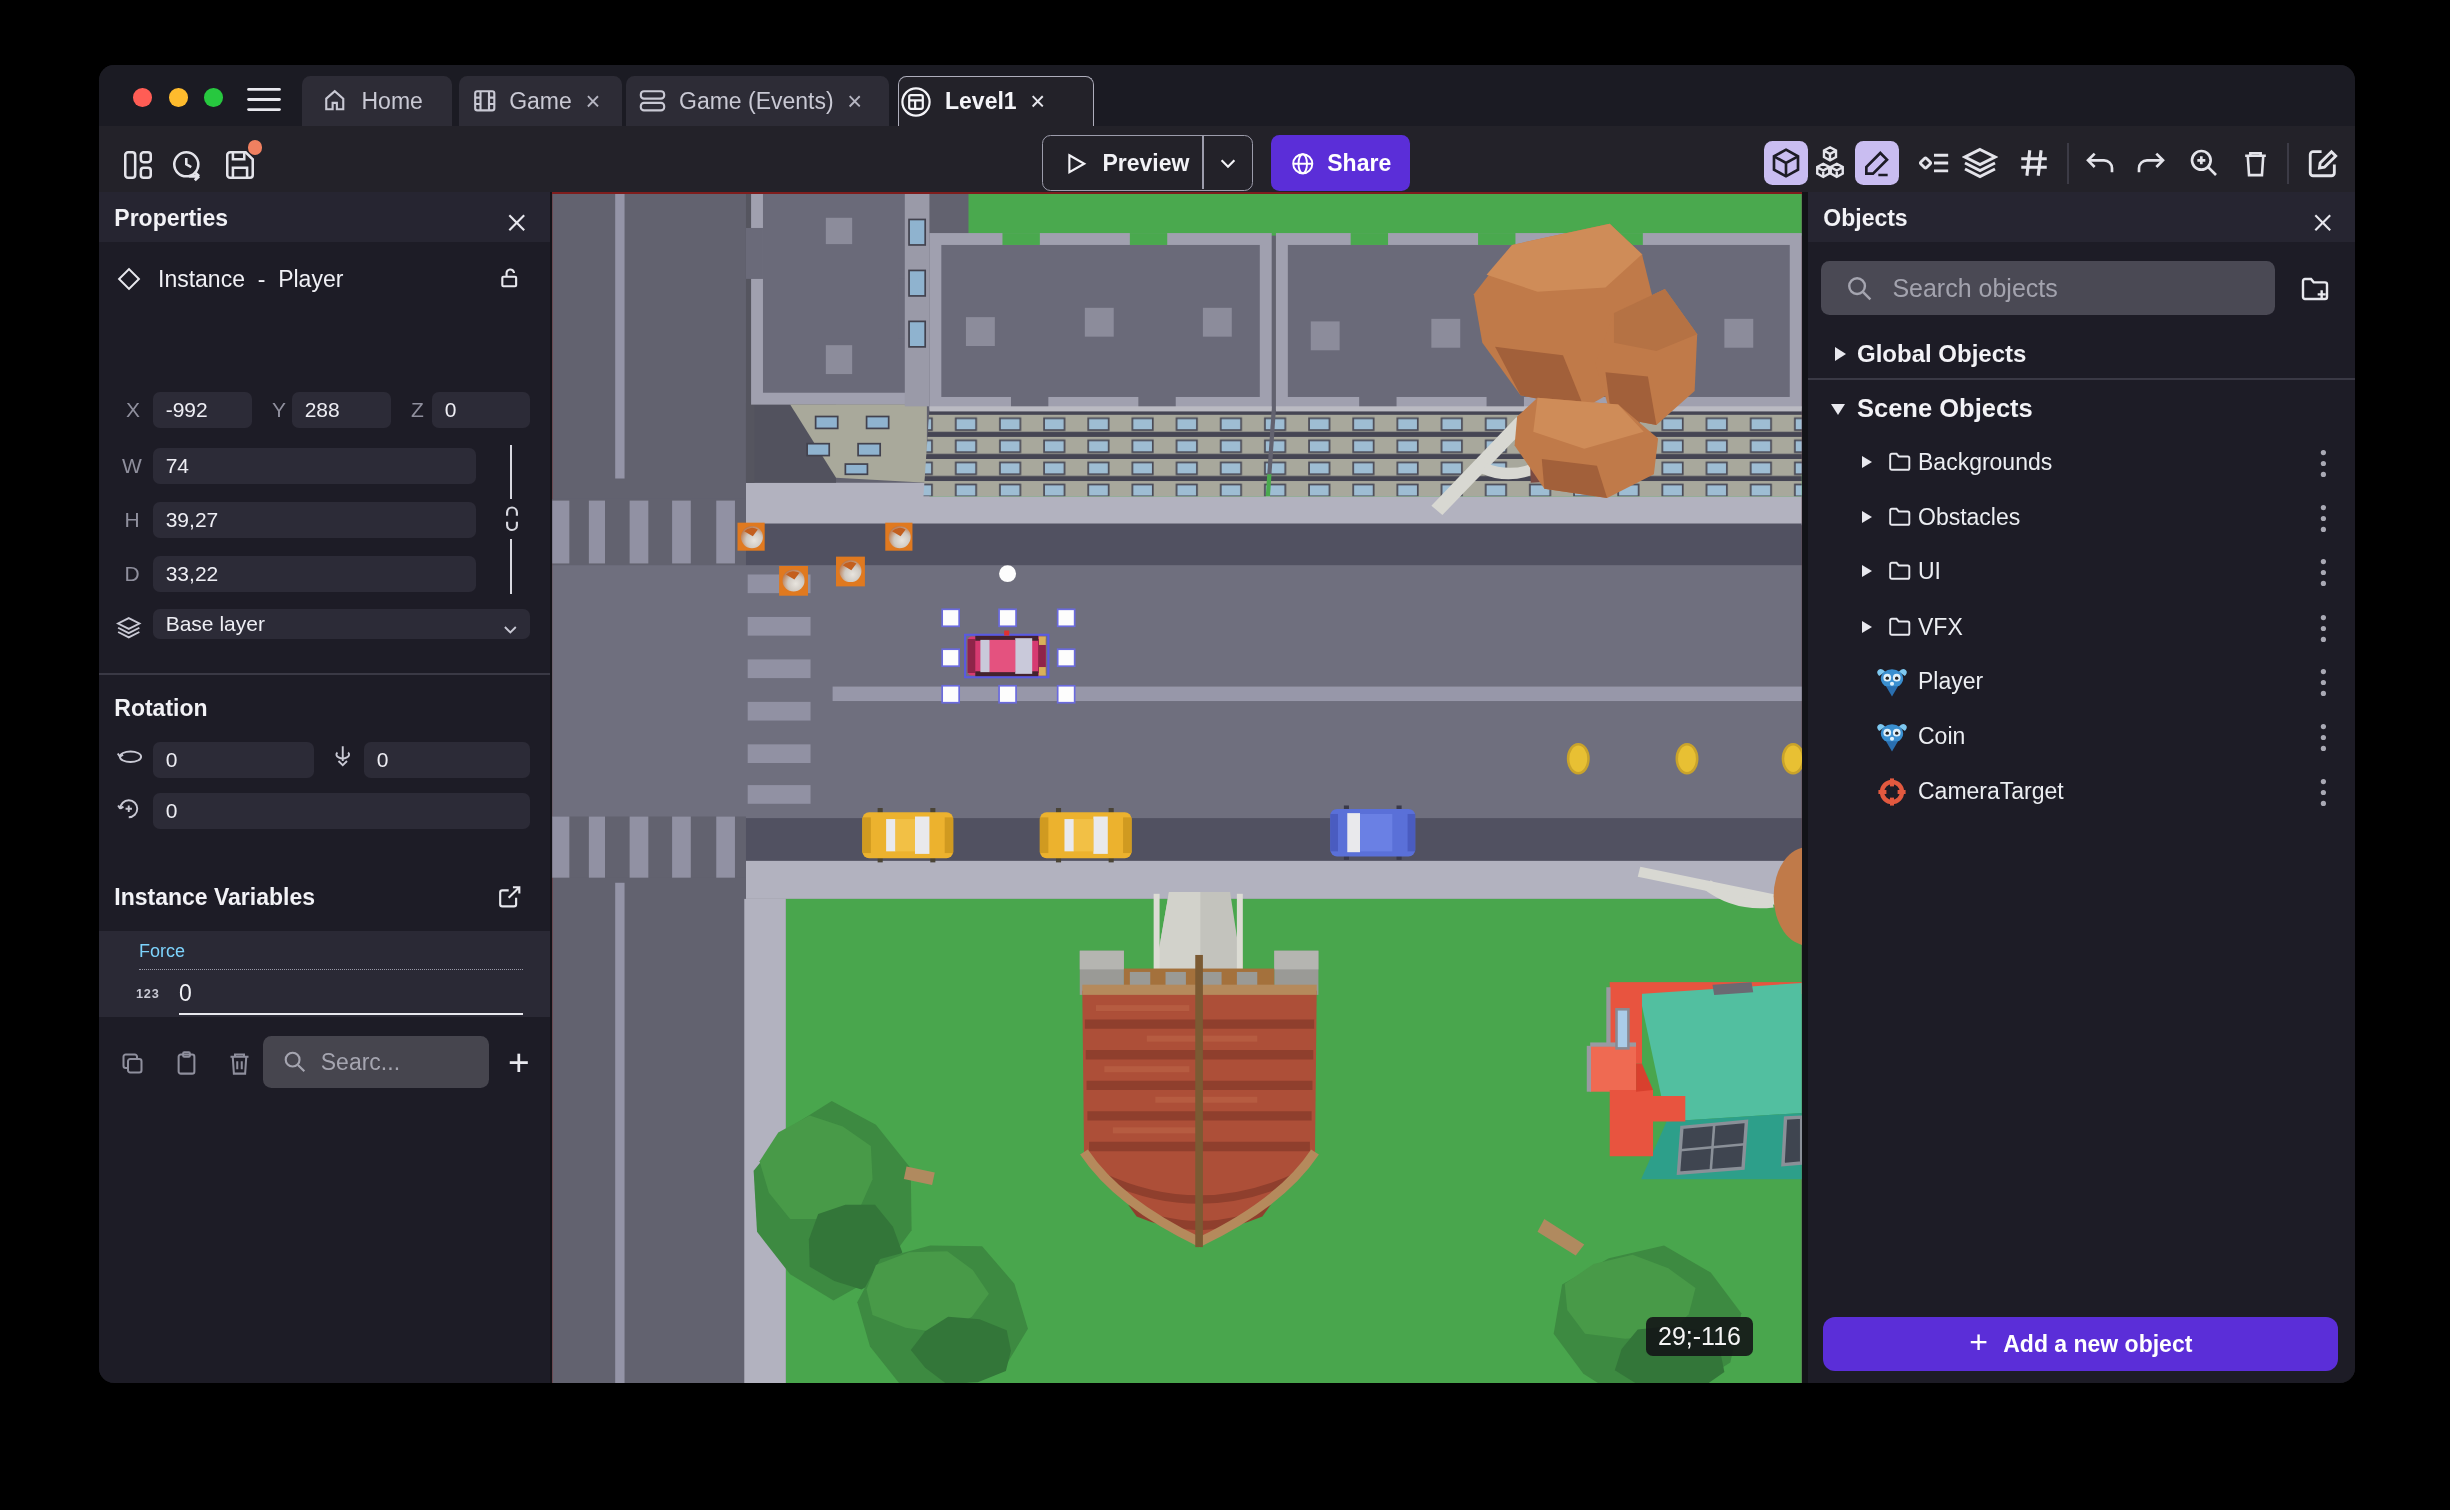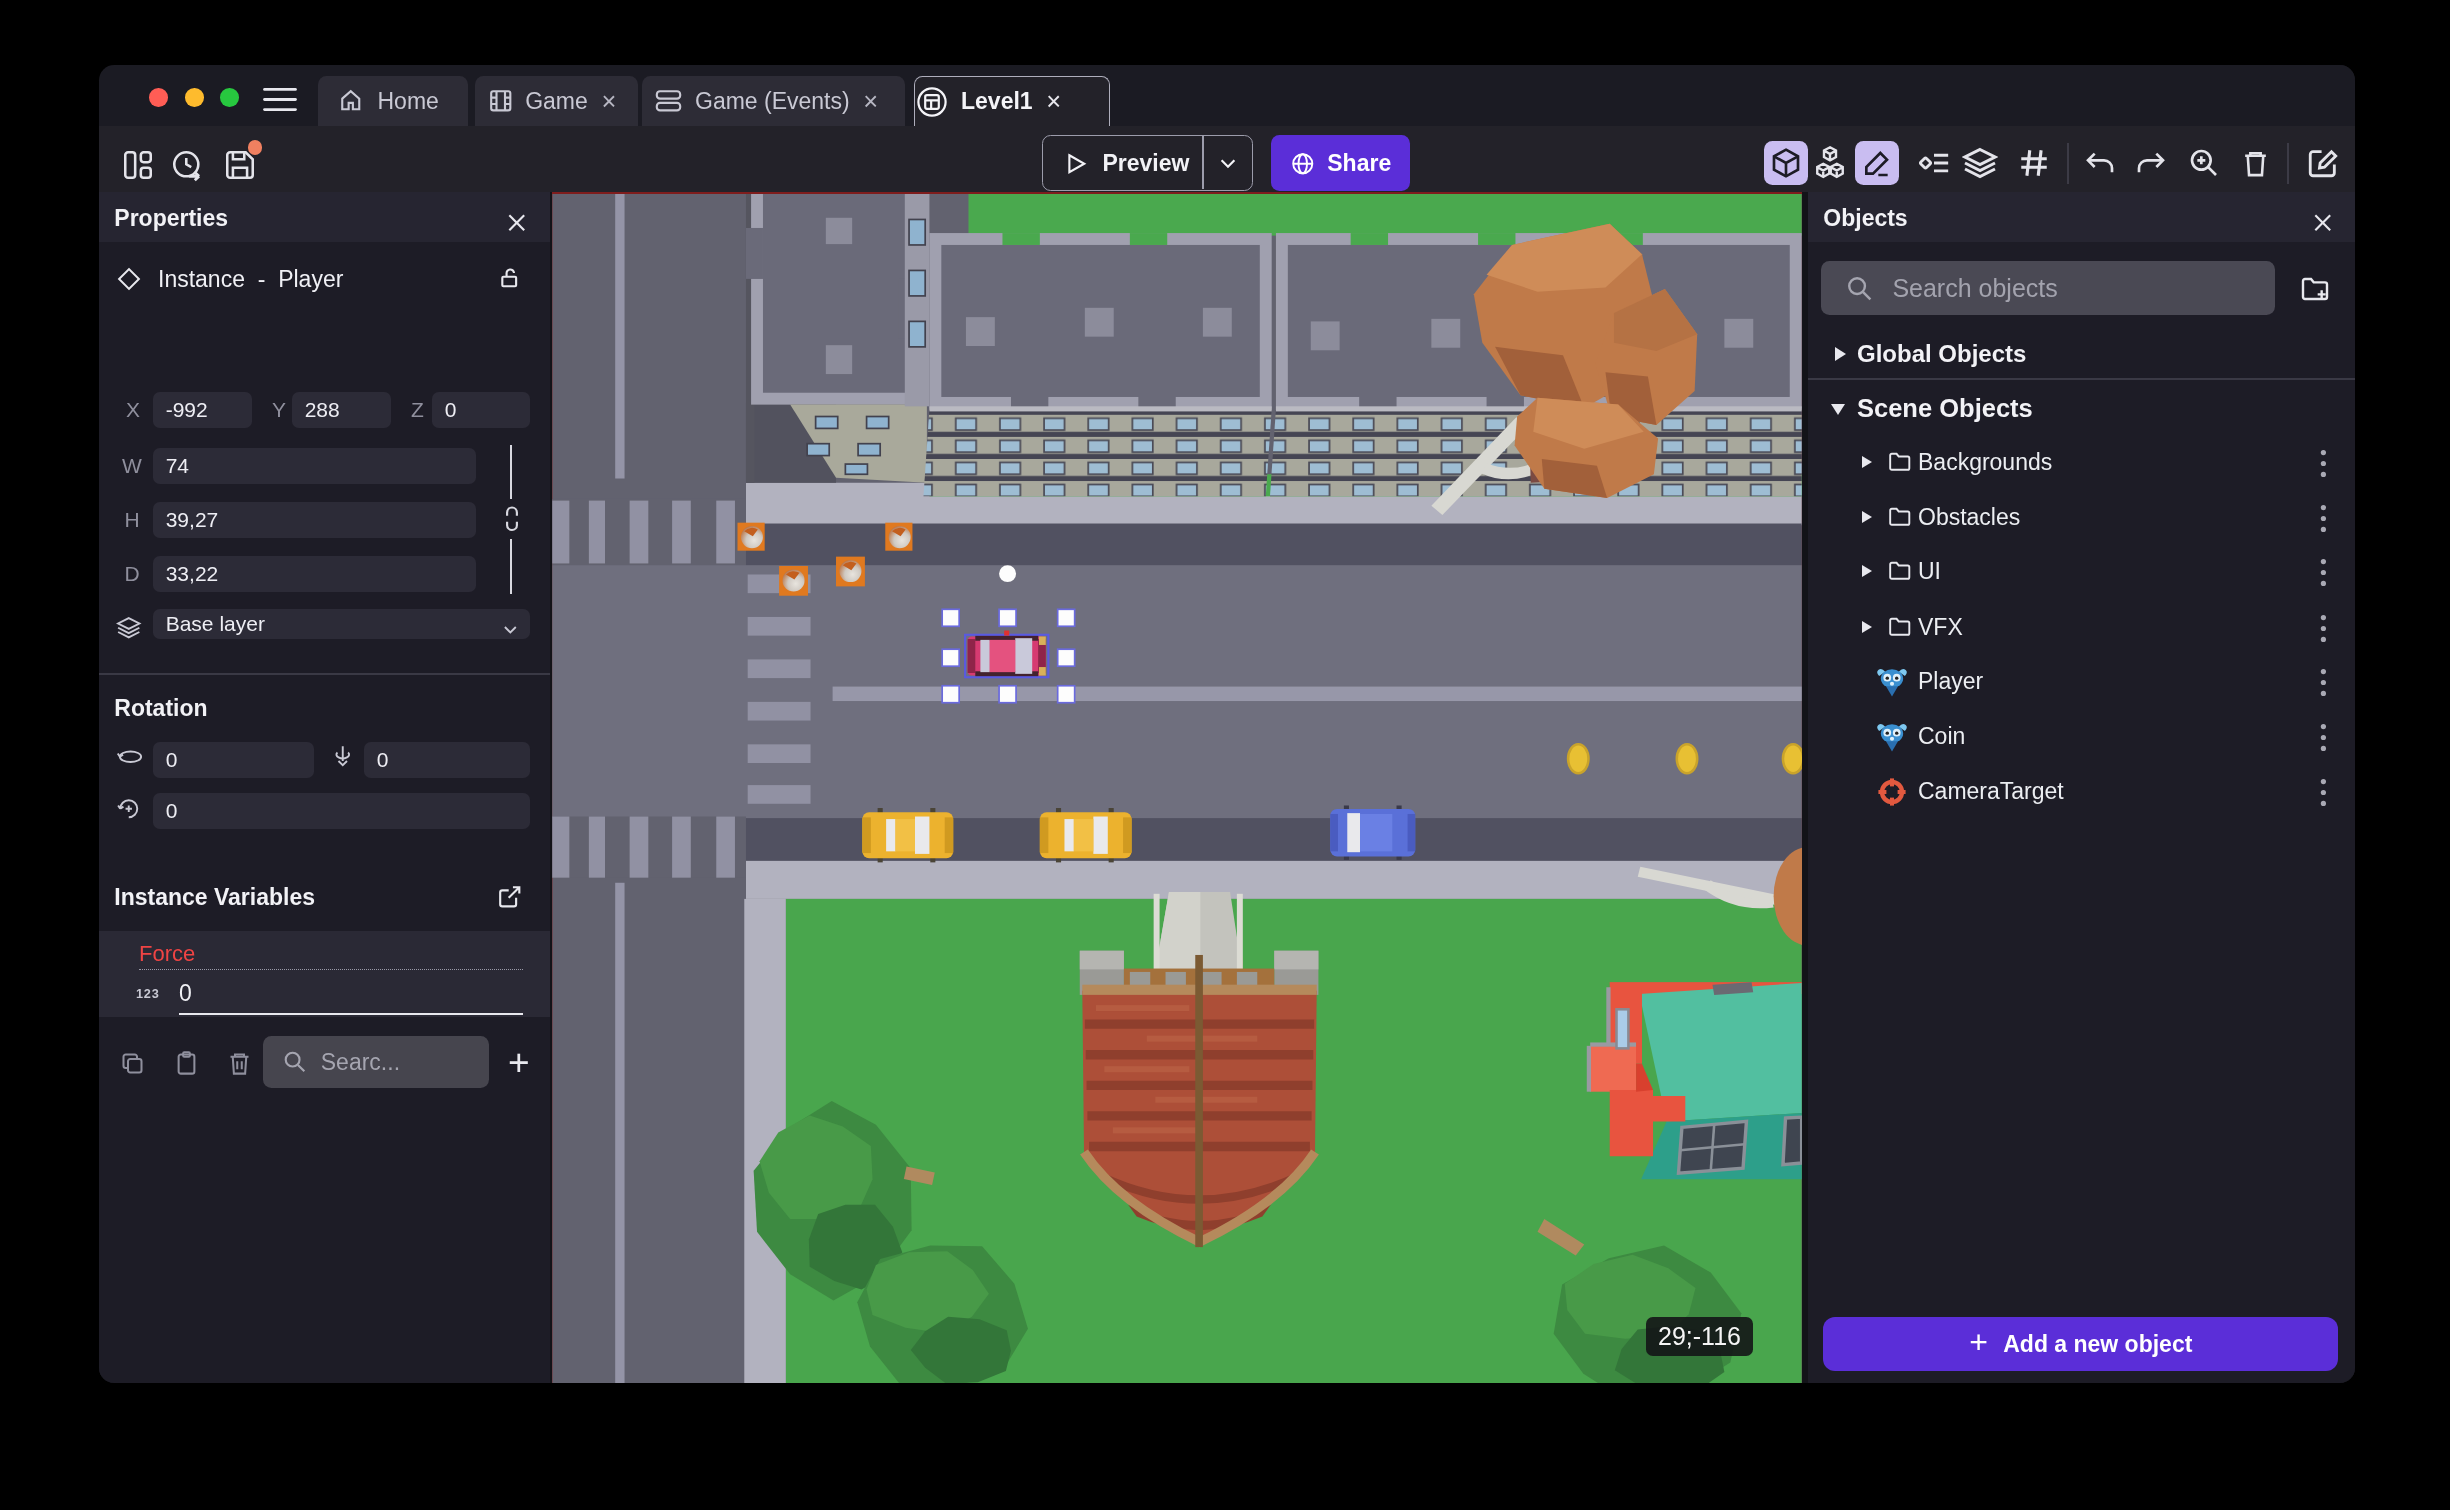--- a/index.html
+++ b/index.html
@@ -1,20 +1,20 @@
 <!DOCTYPE html>
 <html style="font-size:13.6px"><head>
 <meta charset="utf-8">
 <style>
 html,body{margin:0;padding:0;background:#000;width:2450px;height:1510px;overflow:hidden;}
 *{box-sizing:border-box;font-family:"Liberation Sans",sans-serif;}
 .abs{position:absolute;}
 #win{position:absolute;left:99px;top:65px;width:2256px;height:1318px;background:#1b1b23;border-radius:15.3px;overflow:hidden;}
 
-#titlebar{position:absolute;left:16px;top:0;width:2256px;height:61px;background:#1b1b23;}
+#titlebar{position:absolute;left:0;top:0;width:2256px;height:61px;background:#1b1b23;}
 .tl{position:absolute;top:23px;width:18.7px;height:18.7px;border-radius:50%;}
 .tab{position:absolute;top:11px;height:50px;border-radius:8.5px 8.5px 0 0;background:#2d2c36;display:flex;align-items:center;color:#c9c9d4;font-size:23px;white-space:nowrap;}
 .tab svg{flex:0 0 auto;}
 #tabL1{background:#232229;border:1.7px solid #aeaebc;border-bottom:none;color:#f4f4f8;}
 .tabx{font-size:25.5px;color:#b6b6c2;margin-left:13.6px;}
 
 #toolbar{position:absolute;left:0;top:61px;width:2256px;height:66px;background:#232229;}
 .icbtn{position:absolute;top:15.3px;width:44px;height:44px;display:flex;align-items:center;justify-content:center;}
 #previewBtn{position:absolute;left:943px;top:9.3px;width:211px;height:56px;border:1.7px solid #9c9cab;border-radius:8.5px;display:flex;align-items:center;color:#f2f2f6;}
 #shareBtn{position:absolute;left:1172px;top:9.3px;width:139px;height:56px;background:#5b2ed8;border-radius:8.5px;display:flex;align-items:center;justify-content:center;color:#fff;}
@@ -273,21 +273,21 @@
           <path d="M12 9 V15 M9 12 H15"></path>
         </svg>
       <div class="inp" style="left:54px;top:601px;width:377px;height:36px;">0</div>
 
       <div class="secttl" style="left:15.3px;top:692px;">Instance Variables</div>
       <svg class="abs" style="left:398px;top:692px;" width="25.5" height="25.5" viewBox="0 0 24 24" fill="none" stroke="#e8e8ee" stroke-width="2">
           <path d="M18 13 V19 A2 2 0 0 1 16 21 H5 A2 2 0 0 1 3 19 V8 A2 2 0 0 1 5 6 H11"></path>
           <path d="M15 3 H21 V9 M21 3 L11 13"></path>
         </svg>
       <div class="abs" style="left:0px;top:739px;width:451px;height:86px;background:#2a2935;">
-        <div class="abs" style="left:40px;top:10.2px;font-size:22px;color:#ef4444;text-align:center;">Force</div>
+        <div class="abs" style="left:40px;top:10.2px;font-size:18px;color:#7dd3fc;text-align:center;">Force</div>
         <div class="abs" style="left:40px;top:38px;width:384px;height:0;border-bottom:1.7px dotted #9a9aa8;"></div>
         <div class="abs" style="left:37px;top:56px;font-size:12.7px;font-weight:bold;color:#c9c9d4;letter-spacing:0.8px;">123</div>
         <div class="abs" style="left:80px;top:49px;font-size:23px;color:#f0f0f5;">0</div>
         <div class="abs" style="left:80px;top:82px;width:344px;height:1.7px;background:#e8e8ee;"></div>
       </div>
       <svg class="abs" style="left:19.5px;top:858px;" width="27" height="27" viewBox="0 0 24 24" fill="none" stroke="#8f8f9d" stroke-width="1.8">
           <rect x="8" y="8" width="12" height="12" rx="2"></rect>
           <path d="M16 8 V6 A2 2 0 0 0 14 4 H6 A2 2 0 0 0 4 6 V14 A2 2 0 0 0 6 16 H8"></path>
         </svg>
       <svg class="abs" style="left:74px;top:858px;" width="27" height="27" viewBox="0 0 24 24" fill="none" stroke="#8f8f9d" stroke-width="1.8">

